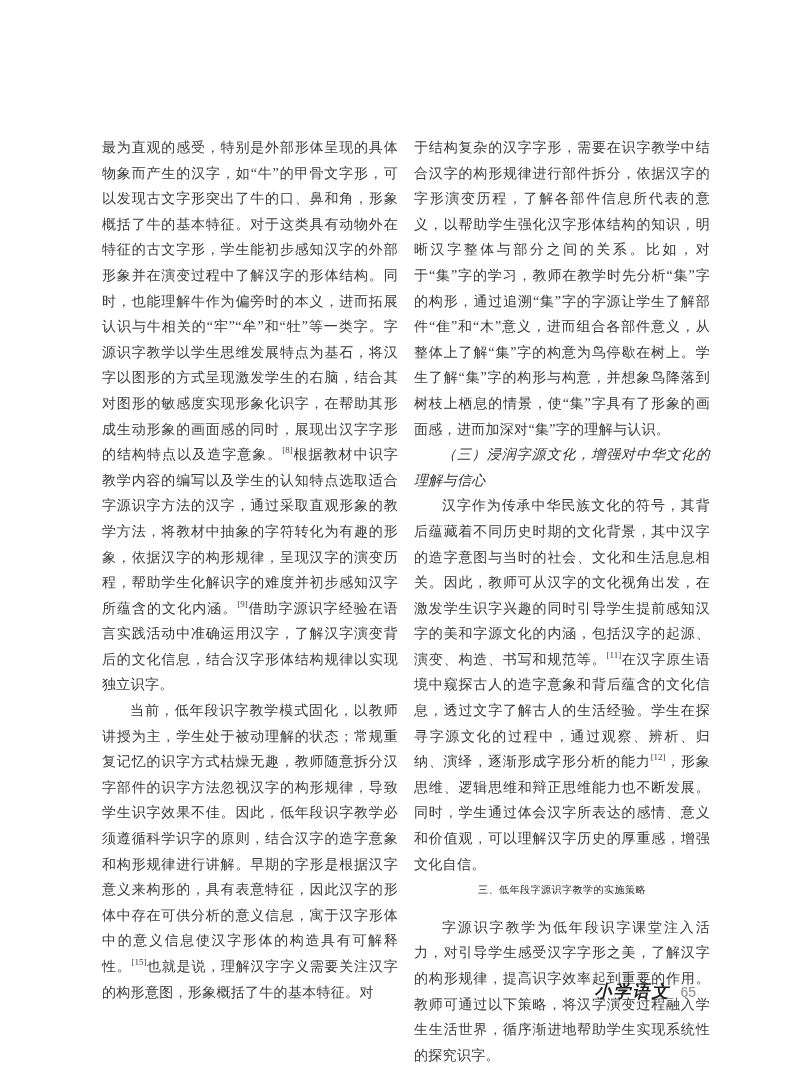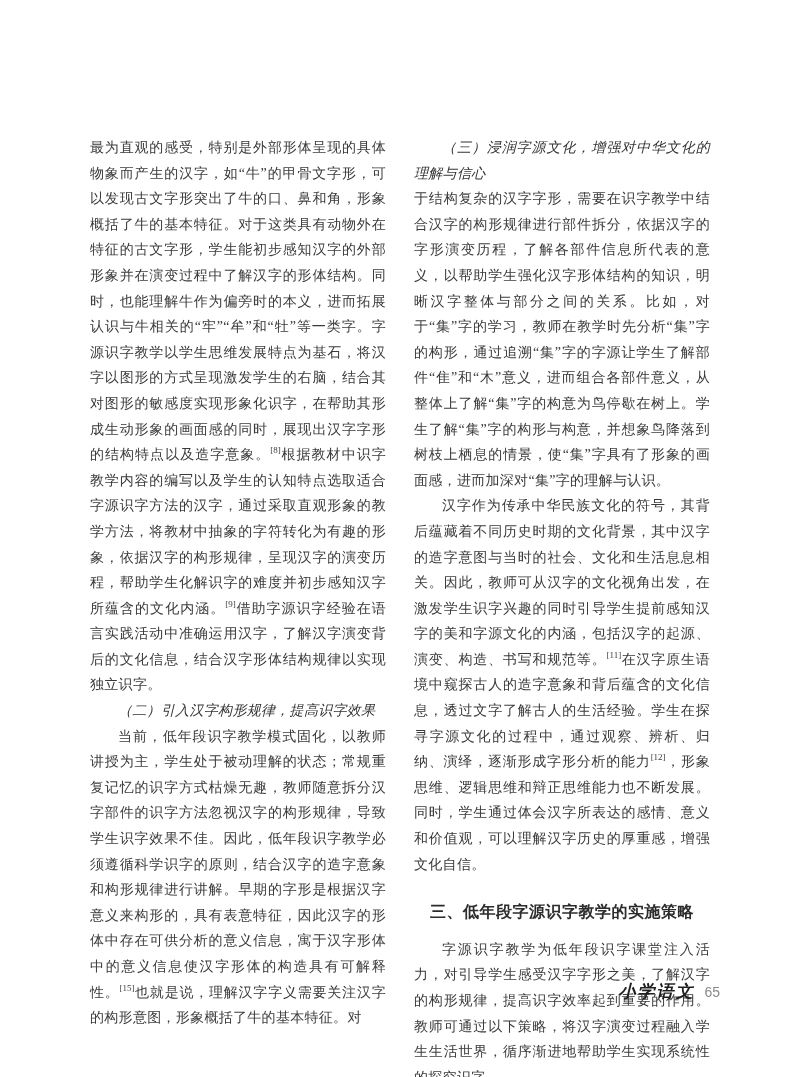--- a/index.html
+++ b/index.html
@@ -10,68 +10,67 @@
     color:#3a3a3a;
     overflow:hidden;
   }
   .page{position:absolute;inset:0;background:#ffffff;}
   .column{
     position:absolute;top:135px;
     font-size:14px;line-height:25.6px;
     text-align:justify;text-justify:inter-ideograph;
     letter-spacing:0.3px;
   }
-  .column-left{left:90px;width:296px;}
+  .column-left{left:102px;width:296px;}
   .column-right{left:414px;width:296px;}
   p.block{margin:0;padding:0;}
   p.body.indent{text-indent:2em;}
   p.kai-heading{
     text-indent:2em;
     font-style:italic;
     color:#333333;
   }
   p.section-heading{
     text-align:center;text-indent:0;
-    font-weight:bold;font-style:normal;
-    font-size:16px;color:#2c2c2c;
-    margin:22px 0 12px 0;
+    font-weight:normal;font-style:normal;
+    font-size:10px;color:#2c2c2c;
+    margin:0 0 12px 0;
     letter-spacing:0.5px;
   }
   sup.cite{
     font-size:9px;line-height:0;vertical-align:super;
     letter-spacing:0;
   }
   .footer{
-    position:absolute;top:980px;left:424px;width:296px;
+    position:absolute;top:980px;left:400px;width:296px;
     text-align:right;white-space:nowrap;
   }
   .footer .journal{
     font-family:"Liberation Serif","DejaVu Serif",serif;
     font-weight:bold;font-style:italic;
     font-size:17px;color:#1f1f1f;letter-spacing:2px;
   }
   .footer .pagenum{
     font-family:"Liberation Sans","DejaVu Sans",sans-serif;
     font-size:14px;color:#8a8a8a;margin-left:10px;
   }
 </style>
 </head>
 <body>
 
 <div class="page">
 
   <div class="column column-left">
       <p class="block body"><span>最为直观的感受，特别是外部形体呈现的具体物象而产生的汉字，如“牛”的甲骨文字形，可以发现古文字形突出了牛的口、鼻和角，形象概括了牛的基本特征。对于这类具有动物外在特征的古文字形，学生能初步感知汉字的外部形象并在演变过程中了解汉字的形体结构。同时，也能理解牛作为偏旁时的本义，进而拓展认识与牛相关的“牢”“牟”和“牡”等一类字。字源识字教学以学生思维发展特点为基石，将汉字以图形的方式呈现激发学生的右脑，结合其对图形的敏感度实现形象化识字，在帮助其形成生动形象的画面感的同时，展现出汉字字形的结构特点以及造字意象。</span><sup class="cite">[8]</sup><span>根据教材中识字教学内容的编写以及学生的认知特点选取适合字源识字方法的汉字，通过采取直观形象的教学方法，将教材中抽象的字符转化为有趣的形象，依据汉字的构形规律，呈现汉字的演变历程，帮助学生化解识字的难度并初步感知汉字所蕴含的文化内涵。</span><sup class="cite">[9]</sup><span>借助字源识字经验在语言实践活动中准确运用汉字，了解汉字演变背后的文化信息，结合汉字形体结构规律以实现独立识字。</span></p>
-      <p class="block kai-heading indent"><span>（二）引入汉字构形规律，提高识字效果</span></p>
       <p class="block body indent"><span>当前，低年段识字教学模式固化，以教师讲授为主，学生处于被动理解的状态；常规重复记忆的识字方式枯燥无趣，教师随意拆分汉字部件的识字方法忽视汉字的构形规律，导致学生识字效果不佳。因此，低年段识字教学必须遵循科学识字的原则，结合汉字的造字意象和构形规律进行讲解。早期的字形是根据汉字意义来构形的，具有表意特征，因此汉字的形体中存在可供分析的意义信息，寓于汉字形体中的意义信息使汉字形体的构造具有可解释性。</span><sup class="cite">[15]</sup><span>也就是说，理解汉字字义需要关注汉字的构形意图，形象概括了牛的基本特征。对</span></p>
     </div>
 
   <div class="column column-right">
+      <p class="block body"><span>于结构复杂的汉字字形，需要在识字教学中结合汉字的构形规律进行部件拆分，依据汉字的字形演变历程，了解各部件信息所代表的意义，以帮助学生强化汉字形体结构的知识，明晰汉字整体与部分之间的关系。比如，对于“集”字的学习，教师在教学时先分析“集”字的构形，通过追溯“集”字的字源让学生了解部件“隹”和“木”意义，进而组合各部件意义，从整体上了解“集”字的构意为鸟停歇在树上。学生了解“集”字的构形与构意，并想象鸟降落到树枝上栖息的情景，使“集”字具有了形象的画面感，进而加深对“集”字的理解与认识。</span></p>
       <p class="block kai-heading indent"><span>（三）浸润字源文化，增强对中华文化的理解与信心</span></p>
-      <p class="block body"><span>于结构复杂的汉字字形，需要在识字教学中结合汉字的构形规律进行部件拆分，依据汉字的字形演变历程，了解各部件信息所代表的意义，以帮助学生强化汉字形体结构的知识，明晰汉字整体与部分之间的关系。比如，对于“集”字的学习，教师在教学时先分析“集”字的构形，通过追溯“集”字的字源让学生了解部件“隹”和“木”意义，进而组合各部件意义，从整体上了解“集”字的构意为鸟停歇在树上。学生了解“集”字的构形与构意，并想象鸟降落到树枝上栖息的情景，使“集”字具有了形象的画面感，进而加深对“集”字的理解与认识。</span></p>
       <p class="block body indent"><span>汉字作为传承中华民族文化的符号，其背后蕴藏着不同历史时期的文化背景，其中汉字的造字意图与当时的社会、文化和生活息息相关。因此，教师可从汉字的文化视角出发，在激发学生识字兴趣的同时引导学生提前感知汉字的美和字源文化的内涵，包括汉字的起源、演变、构造、书写和规范等。</span><sup class="cite">[11]</sup><span>在汉字原生语境中窥探古人的造字意象和背后蕴含的文化信息，透过文字了解古人的生活经验。学生在探寻字源文化的过程中，通过观察、辨析、归纳、演绎，逐渐形成字形分析的能力</span><sup class="cite">[12]</sup><span>，形象思维、逻辑思维和辩正思维能力也不断发展。同时，学生通过体会汉字所表达的感情、意义和价值观，可以理解汉字历史的厚重感，增强文化自信。</span></p>
       <p class="block section-heading"><span>三、低年段字源识字教学的实施策略</span></p>
       <p class="block body indent"><span>字源识字教学为低年段识字课堂注入活力，对引导学生感受汉字字形之美，了解汉字的构形规律，提高识字效率起到重要的作用。教师可通过以下策略，将汉字演变过程融入学生生活世界，循序渐进地帮助学生实现系统性的探究识字。</span></p>
     </div>
 
   <div class="footer">
     <span class="journal">小学语文</span><span class="pagenum">65</span>
   </div>
 
 </div>

